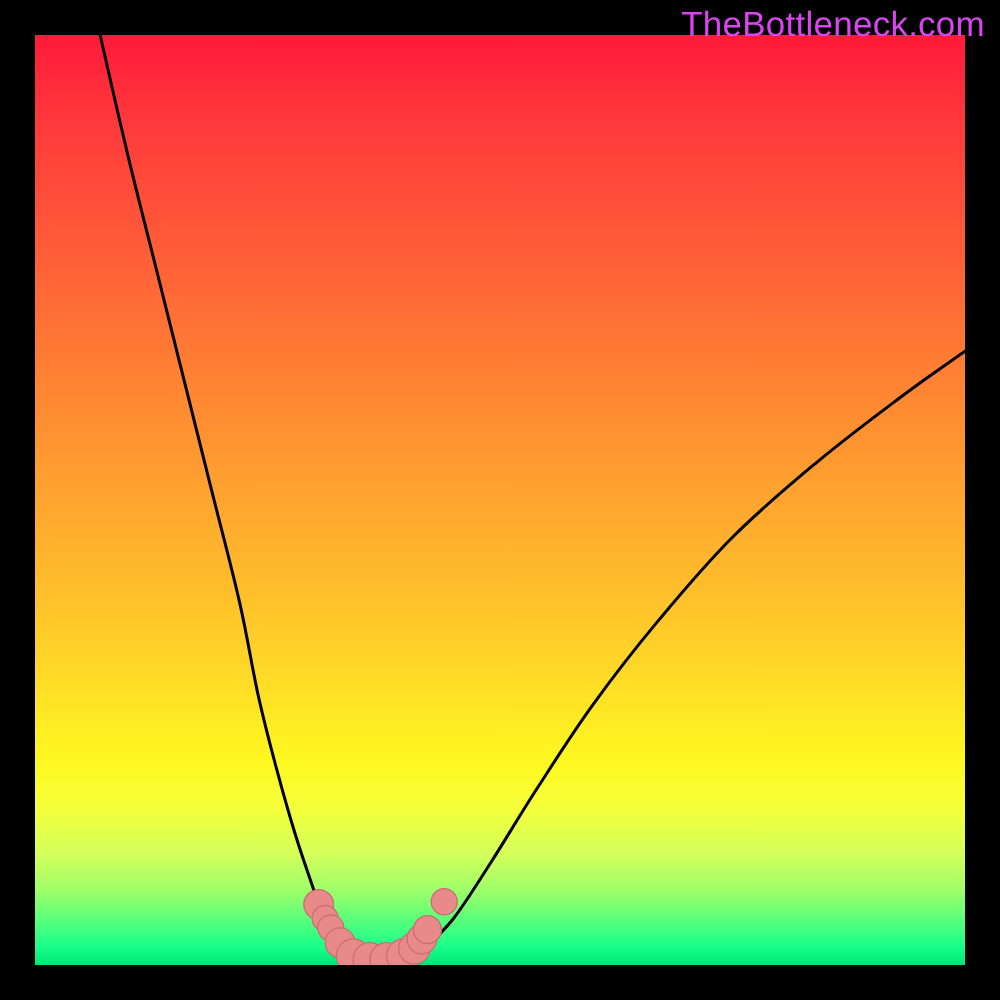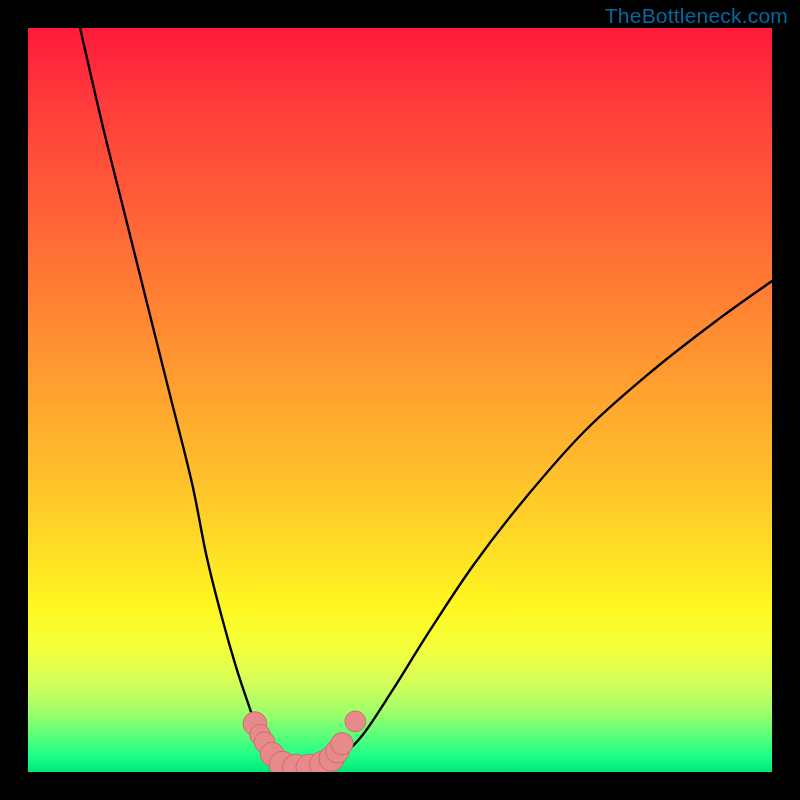--- a/index.html
+++ b/index.html
@@ -49,22 +49,22 @@
   svg.curves {
     position: absolute;
     inset: 0;
     width: 100%;
     height: 100%;
   }
   .watermark {
     position: absolute;
     top: 4px;
     right: 12px;
-    color: #0369a1;
-    font-size: 21px;
+    color: #d946ef;
+    font-size: 28px;
     font-weight: 400;
     letter-spacing: 0.2px;
     user-select: none;
   }
 </style>
 </head>
 <body>
 
 <div class="frame">
 

